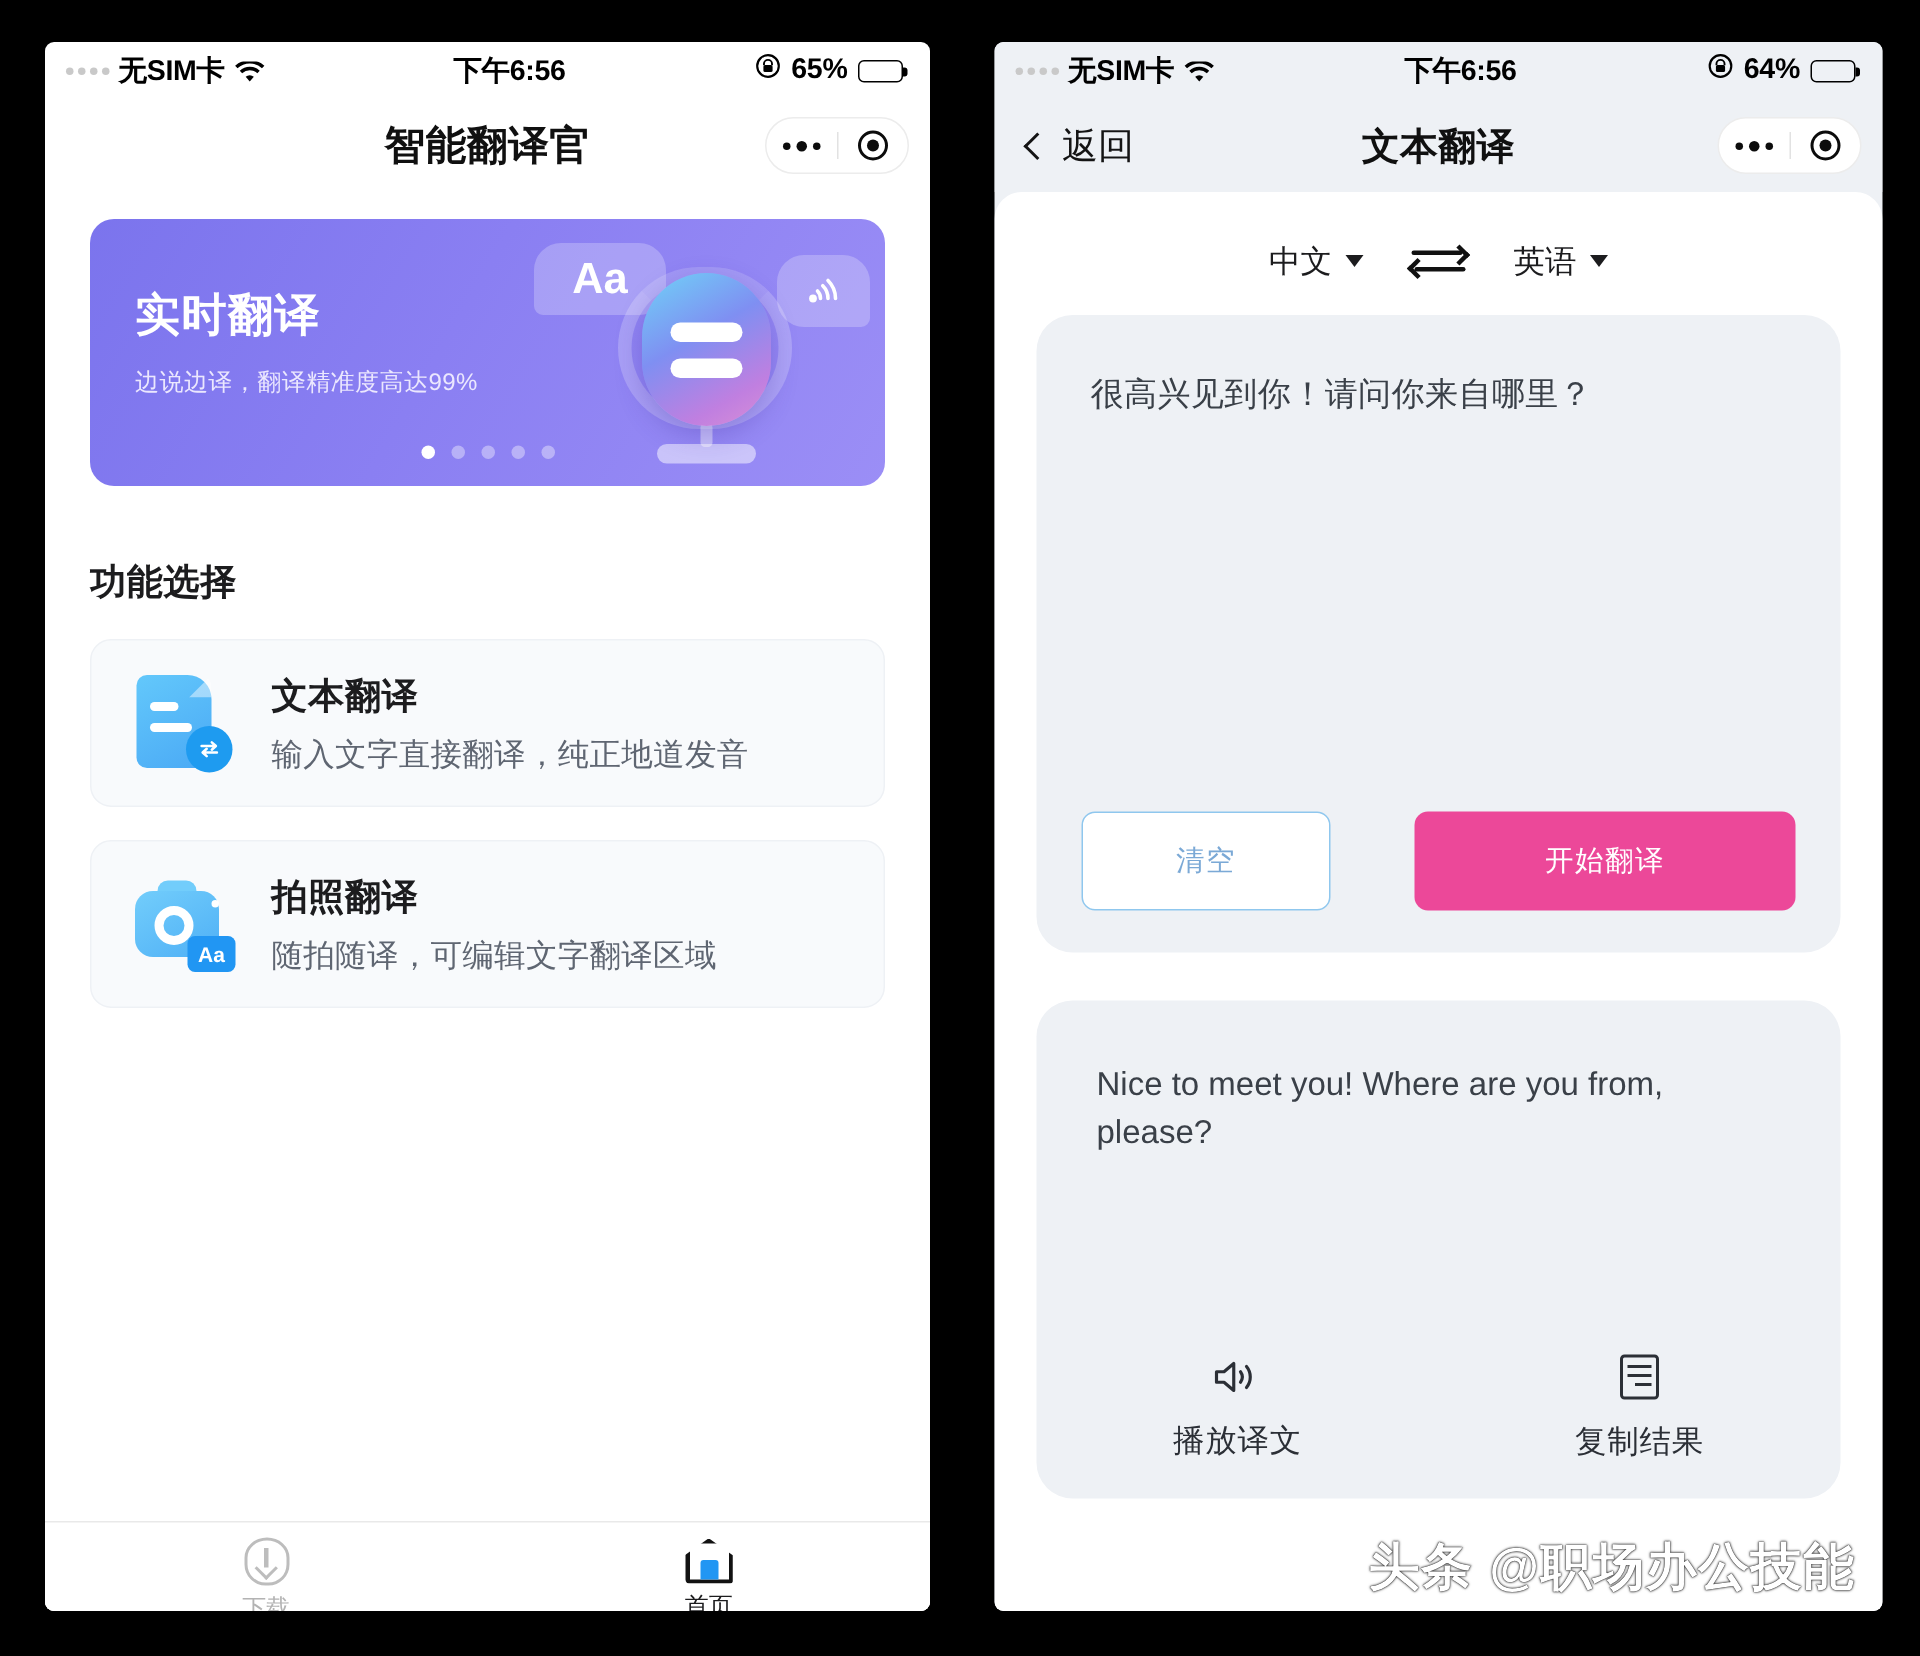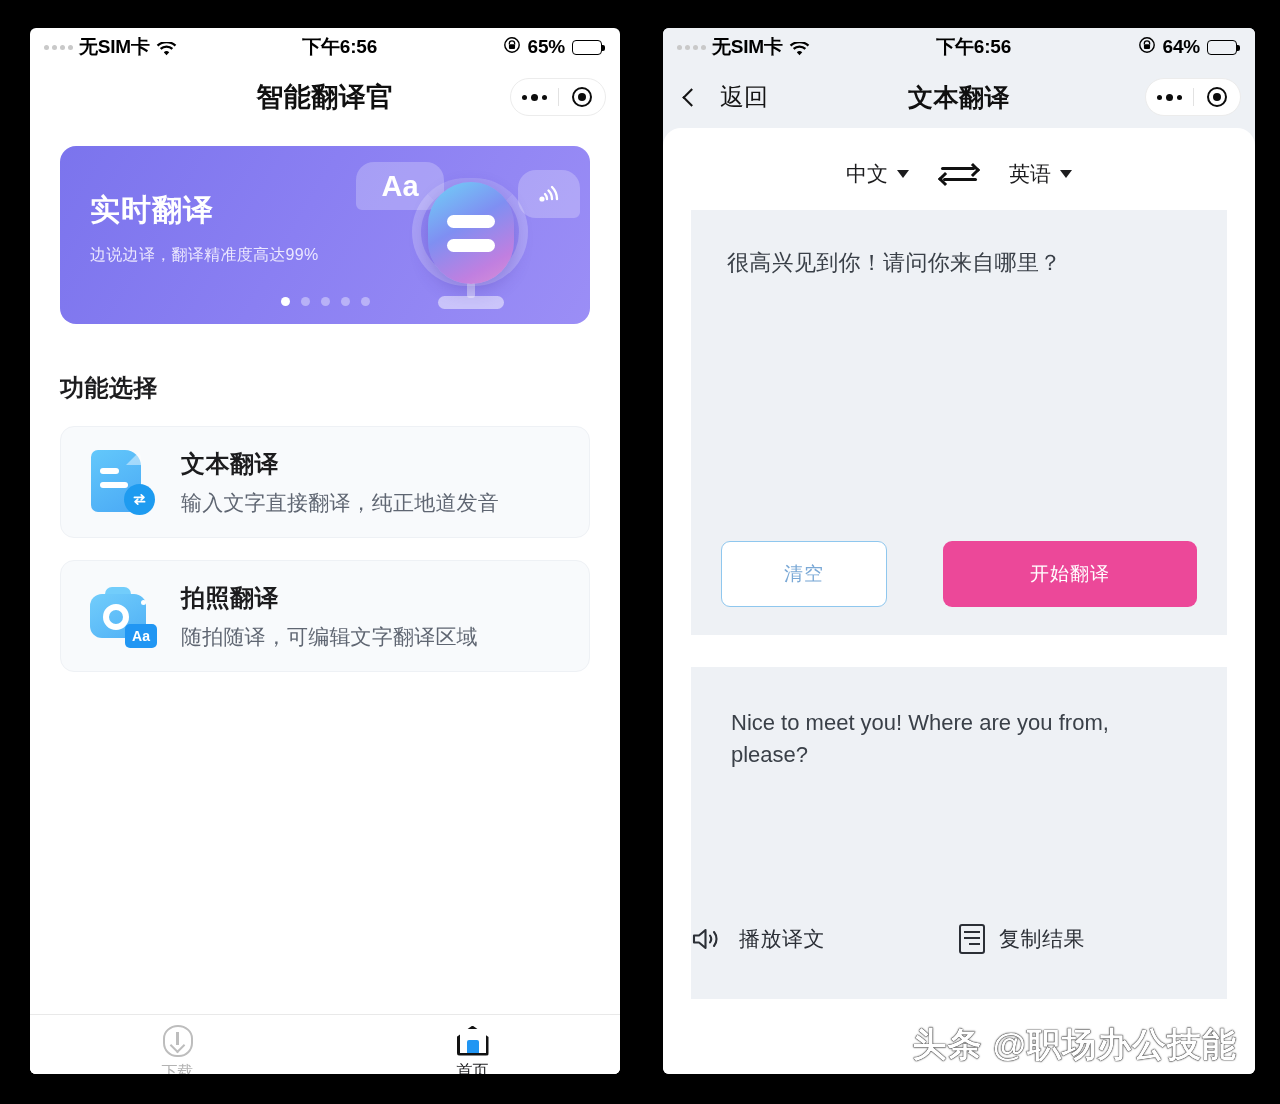--- a/index.html
+++ b/index.html
@@ -49,21 +49,21 @@
   .navbar {
     height: 62px; display: flex; align-items: center;
     position: relative; padding: 0 18px;
   }
   .nav-title {
     position: absolute; left: 0; right: 0; text-align: center;
     font-size: 27px; font-weight: 700; color: #101010;
     letter-spacing: 0.5px; pointer-events: none;
   }
   #phone-right .nav-title { font-size: 25px; }
-  .nav-back { display: flex; align-items: center; gap: 22px; z-index: 2; }
+  .nav-back { display: flex; align-items: center; gap: 10px; z-index: 2; }
   .chevron-left {
     width: 13px; height: 13px; border-left: 2.6px solid #141414;
     border-bottom: 2.6px solid #141414; transform: rotate(45deg);
     display: inline-block; margin-left: 4px;
   }
   .nav-back-label { font-size: 24px; color: #141414; font-weight: 500; }
   .capsule {
     position: absolute; right: 14px; top: 50%; transform: translateY(-50%);
     width: 96px; height: 38px; background: #fff; border: 1px solid #ececec;
     border-radius: 19px; display: flex; align-items: center; z-index: 3;
@@ -218,39 +218,39 @@
   .caret { width: 0; height: 0; border-left: 6px solid transparent; border-right: 6px solid transparent; border-top: 8px solid #1c1c1e; display: block; }
   .swap-icon { width: 40px; height: 22px; position: relative; }
   .swap-icon .bar { position: absolute; height: 3.4px; background: #111; border-radius: 2px; }
   .swap-icon .bar.top { top: 4px; left: 2px; width: 34px; }
   .swap-icon .bar.bot { bottom: 4px; left: 4px; width: 34px; }
   .swap-icon .tip { position: absolute; width: 10px; height: 10px; border-style: solid; border-color: #111; }
   .swap-icon .tip.r { right: 1px; top: 1.5px; border-width: 3.4px 3.4px 0 0; transform: rotate(45deg); }
   .swap-icon .tip.l { left: 1px; bottom: 1.5px; border-width: 0 0 3.4px 3.4px; transform: rotate(45deg); }
 
   .panel {
-    margin: 0 18px; background: #eef1f5; border-radius: 0;
+    margin: 0 18px; background: #eef1f5; border-radius: 24px;
   }
   .input-panel { height: 425px; padding: 36px 36px 0 36px; position: relative; }
   .input-text { font-size: 22px; color: #3a4048; line-height: 1.5; letter-spacing: 0.3px; }
   .btn-row { position: absolute; left: 30px; right: 30px; bottom: 28px; display: flex; gap: 56px; }
   .btn {
     height: 66px; border-radius: 9px; display: flex; align-items: center; justify-content: center;
     font-size: 19px; letter-spacing: 1px;
   }
   .btn-clear { width: 166px; background: #fff; border: 1.5px solid #8fc7ee; color: #7ba9d6; }
   .btn-translate { flex: 1; background: #ec4899; color: #fff; }
 
   .result-panel { margin-top: 32px; height: 332px; padding: 40px 40px 0 40px; position: relative; }
   .result-text { font-size: 22px; color: #3a4048; line-height: 1.45; }
   .result-actions {
     position: absolute; left: 0; right: 0; bottom: 0; height: 120px;
     display: flex; align-items: center;
   }
-  .ract { flex: 1; display: flex; flex-direction: row; align-items: center; gap: 14px; }
+  .ract { flex: 1; display: flex; flex-direction: column; align-items: center; gap: 14px; }
   .ract-label { font-size: 21px; color: #2b2f36; letter-spacing: 0.5px; }
   .spk-icon { width: 34px; height: 28px; position: relative; }
   .copy-icon { width: 26px; height: 30px; position: relative; }
   .copy-sheet { position: absolute; inset: 0; border: 2.2px solid #2b2f36; border-radius: 3px; }
   .copy-line { position: absolute; right: 5px; height: 2px; background: #2b2f36; }
   .copy-line.a { top: 7px; left: 5px; }
   .copy-line.b { top: 13px; left: 5px; }
   .copy-line.c { top: 19px; left: 10px; }
 
   .watermark {

